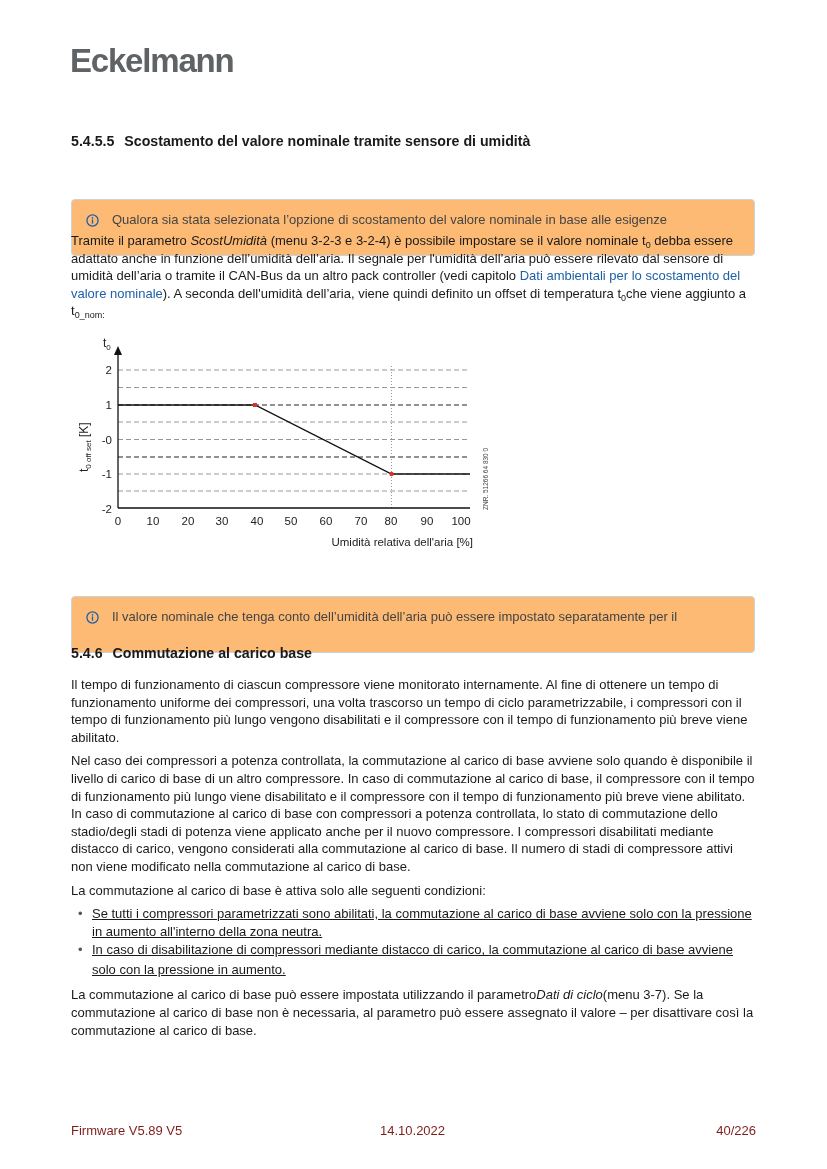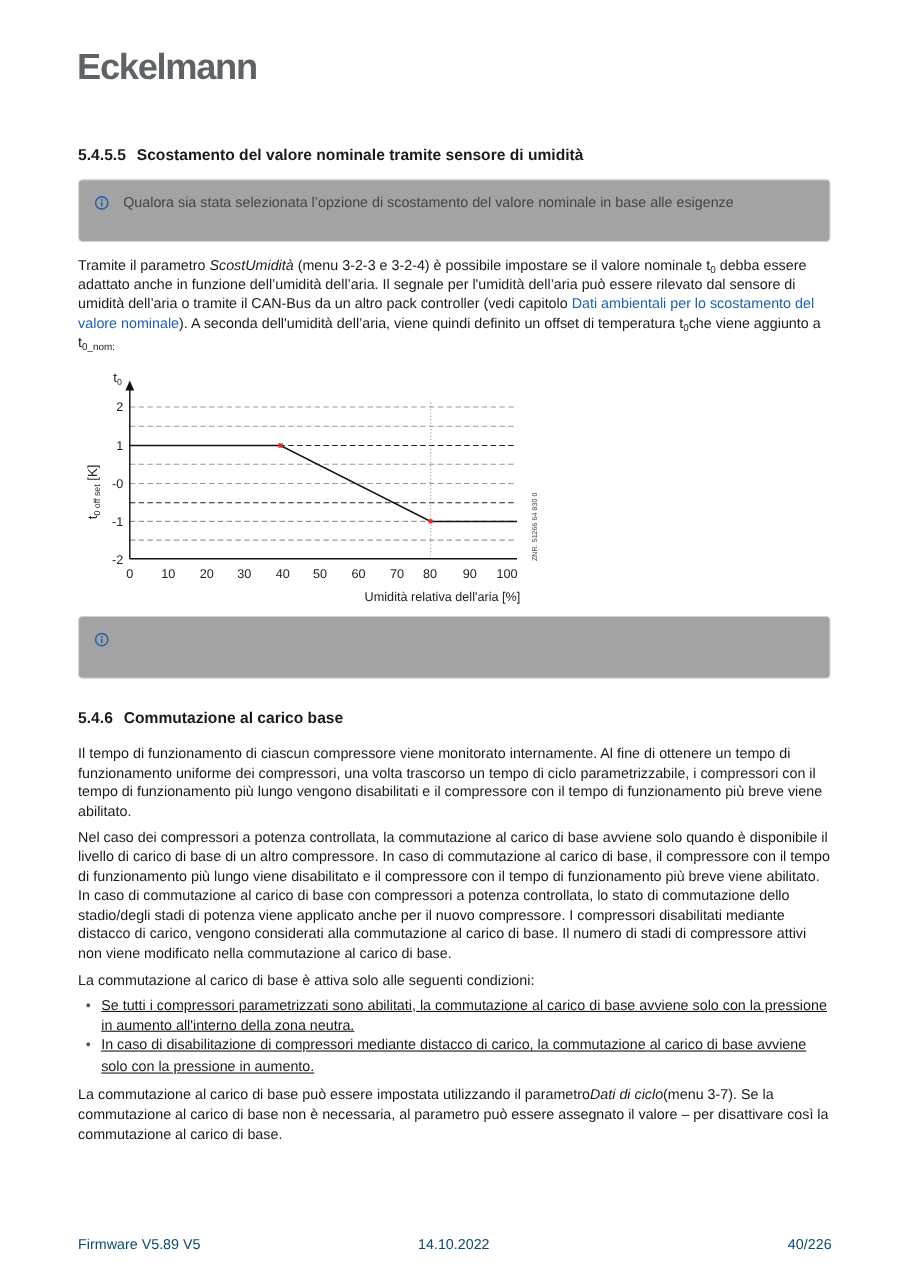--- a/index.html
+++ b/index.html
@@ -11,39 +11,39 @@
     position: absolute; left: 70px; top: 42px;
     font-family: "Liberation Sans", sans-serif; font-weight: bold;
     font-size: 33px; letter-spacing: -1.2px; color: #5f6366;
   }
   .h2 {
     position: absolute; left: 71px; font-weight: bold; font-size: 14.2px; color: #1a1a1a;
   }
   .h2 .num { margin-right: 6px; }
   .note {
     position: absolute; left: 71px; width: 684px;
-    border: 1px solid #c9d3dc; border-radius: 4px; background: #a3a3a3;
+    border: 1px solid #c9d3dc; border-radius: 4px; background: #fdba74;
     box-sizing: border-box; padding: 12px 14px 10px 40px;
-    font-size: 13px; line-height: 16px; color: #444;
+    font-size: 13px; line-height: 16px; color: #444; margin-top: 36px;
   }
   .note .info-icon {
     position: absolute; left: 14px; top: 14px; width: 13px; height: 13px;
   }
   .para {
     position: absolute; left: 71px; width: 690px;
     font-size: 13px; line-height: 17.6px; color: #1a1a1a;
   }
   .para p { margin: 0 0 6px 0; }
   a.link { color: #1e5fa8; text-decoration: none; }
   sub { font-size: 9px; vertical-align: -3px; line-height: 0; }
   ul.bullets { list-style: none; margin: 0 0 6px 0; padding: 0; text-decoration: underline; }
   ul.bullets li { position: relative; padding-left: 21px; }
   ul.bullets li::before { content: "•"; position: absolute; left: 7px; color: #555; }
   .footer {
-    position: absolute; top: 1123px; font-size: 13px; color: #0c4a6e;
+    position: absolute; top: 1123px; font-size: 13px; color: #7f1d1d;
   }
   .chart { position: absolute; left: 70px; top: 330px; }
   .chart text { font-family: "Liberation Sans", sans-serif; }
 </style>
 </head>
 <body>
 
 <div class="logo">Eckelmann</div>
 
 <div class="h2" style="top:133px;">
@@ -115,20 +115,21 @@
 
   <text transform="translate(418,180) rotate(-90)" font-size="6.5" fill="#444">ZNR. 51266 64 830 0</text>
 </svg>
 
 <div class="note" style="top:560px; height:57px;">
   <svg class="info-icon" viewBox="0 0 14 14">
     <circle cx="7" cy="7" r="6" fill="none" stroke="#1e5fa8" stroke-width="1.4"></circle>
     <circle cx="7" cy="4.1" r="0.9" fill="#1e5fa8"></circle>
     <rect x="6.3" y="5.8" width="1.4" height="4.6" fill="#1e5fa8"></rect>
   </svg>
+  <div>Il valore nominale che tenga conto dell’umidità dell’aria può essere impostato separatamente per il</div>
 </div>
 
 <div class="h2" style="top:645px;">
   <span class="num">5.4.6</span>
   <span>Commutazione al carico base</span>
 </div>
 
 <div class="para" style="top:676px; width:684px;">
   <p>Il tempo di funzionamento di ciascun compressore viene monitorato internamente. Al fine di ottenere un tempo di funzionamento uniforme dei compressori, una volta trascorso un tempo di ciclo parametrizzabile, i compressori con il tempo di funzionamento più lungo vengono disabilitati e il compressore con il tempo di funzionamento più breve viene abilitato.</p>
   <p>Nel caso dei compressori a potenza controllata, la commutazione al carico di base avviene solo quando è disponibile il livello di carico di base di un altro compressore. In caso di commutazione al carico di base, il compressore con il tempo di funzionamento più lungo viene disabilitato e il compressore con il tempo di funzionamento più breve viene abilitato. In caso di commutazione al carico di base con compressori a potenza controllata, lo stato di commutazione dello stadio/degli stadi di potenza viene applicato anche per il nuovo compressore. I compressori disabilitati mediante distacco di carico, vengono considerati alla commutazione al carico di base. Il numero di stadi di compressore attivi non viene modificato nella commutazione al carico di base.</p>

